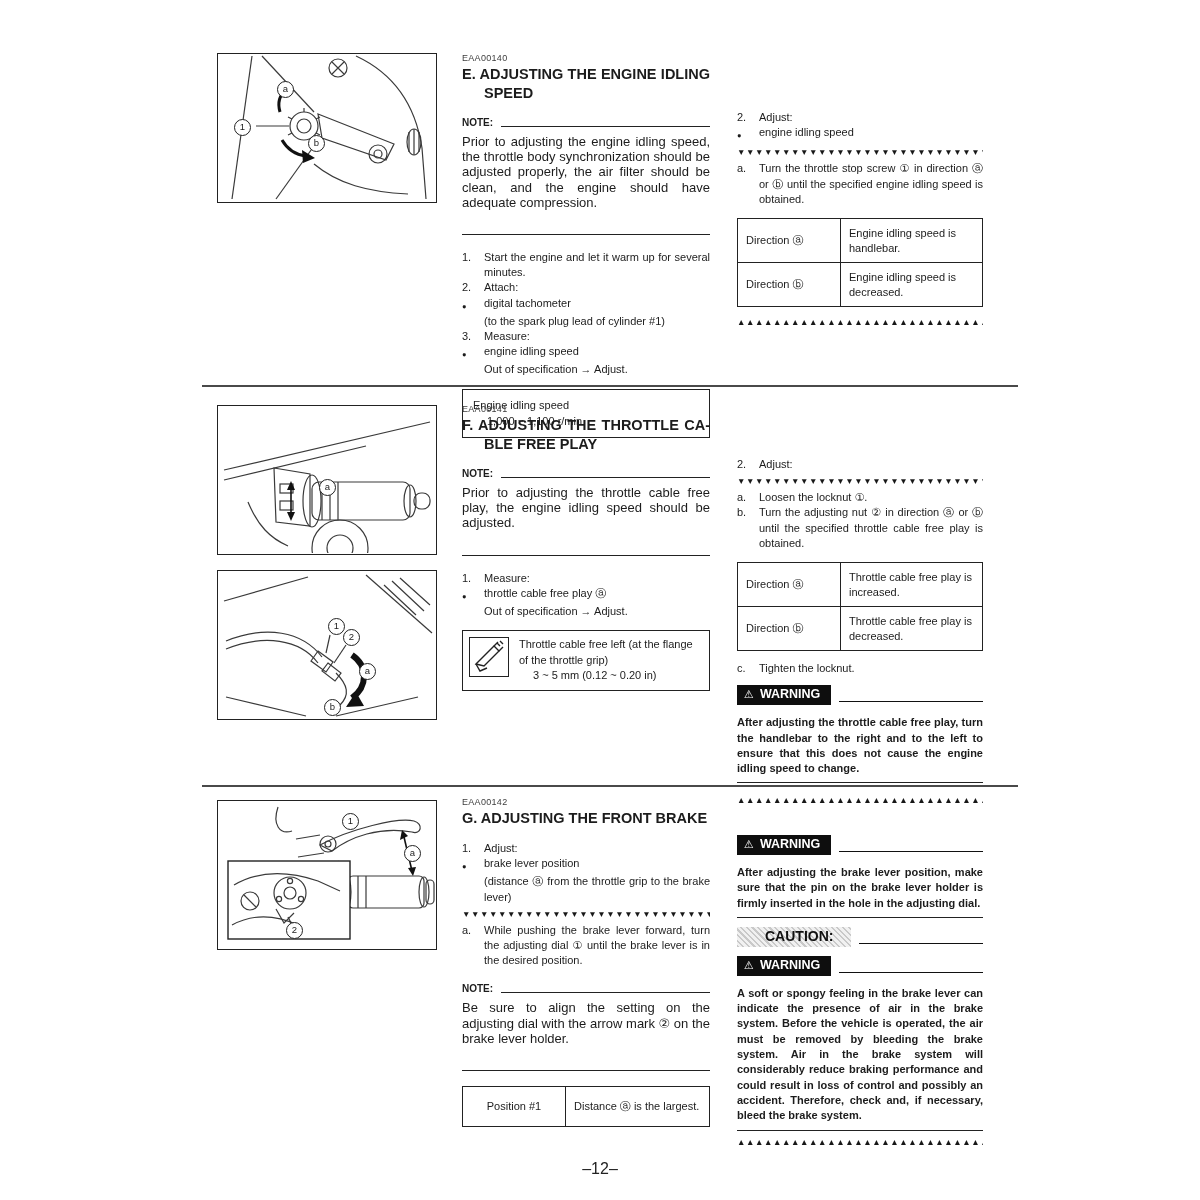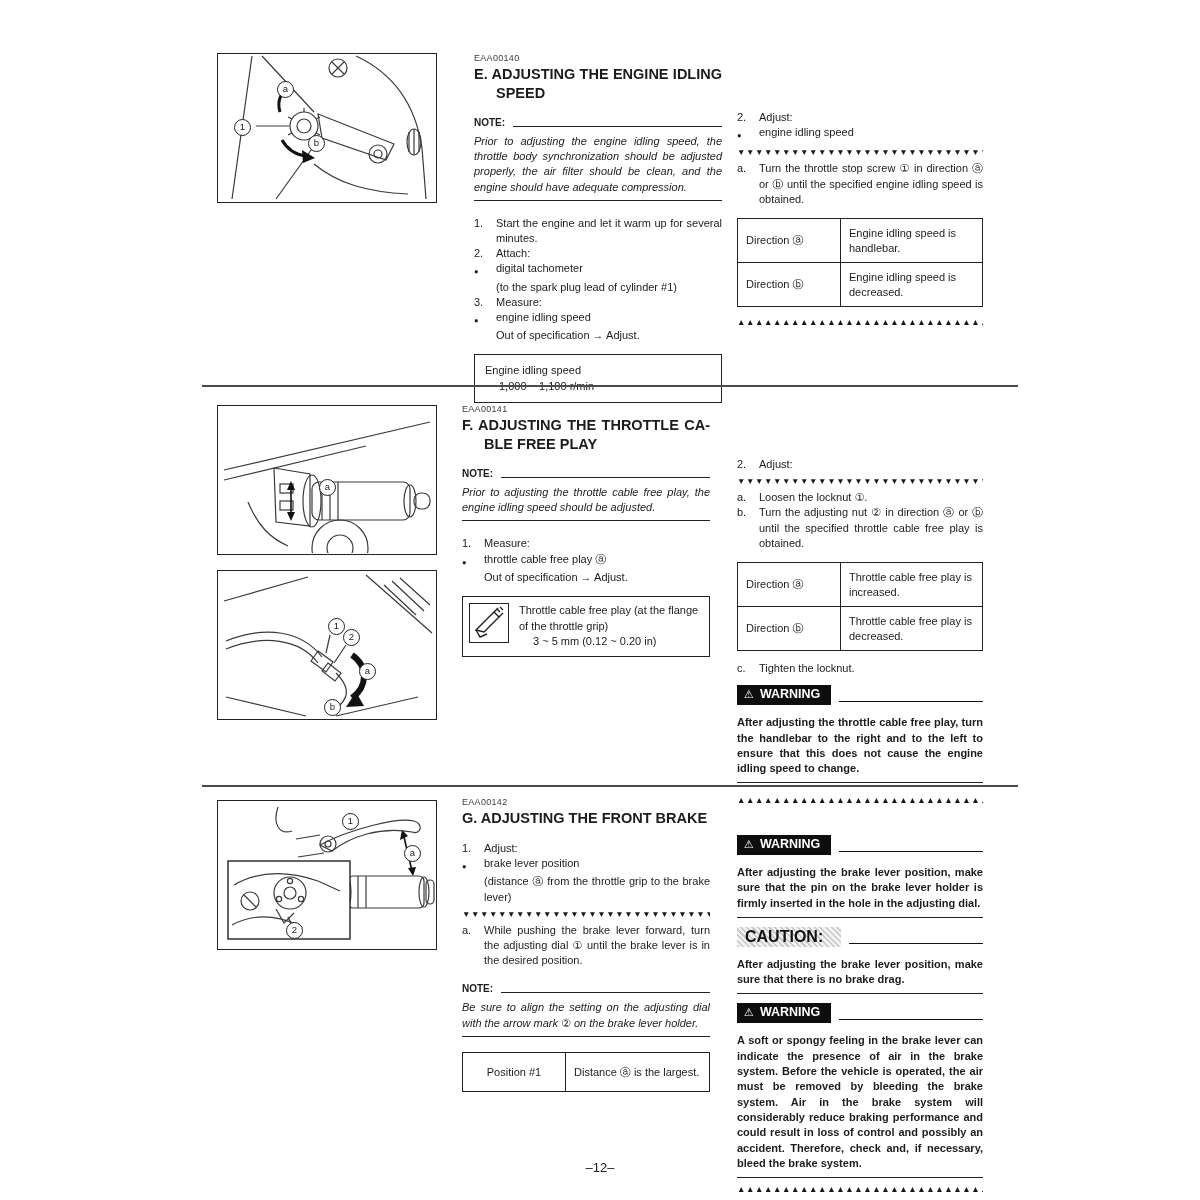--- a/index.html
+++ b/index.html
@@ -12,22 +12,22 @@
           box-sizing:border-box;background:#fff;}
   .figbox svg{display:block;}
   .col{position:absolute;}
   .code{font-size:9px;color:#3d3d3d;letter-spacing:.3px;margin-bottom:2px;}
   .sec-title{font-weight:bold;font-size:14.5px;line-height:19px;margin:0 0 13px;}
   .tl1{text-align:justify;text-align-last:justify;}
   .tl2{padding-left:22px;}
   .note-block{margin-bottom:15px;}
   .note-head{display:flex;font-weight:bold;font-size:10px;line-height:14px;}
   .note-head .line{flex:1;border-bottom:1.7px solid #222;margin:0 0 3px 8px;}
-  .note-text{font-size:11px;line-height:15.2px;text-align:justify;
-             border-bottom:1.7px solid #222;padding:4px 0 5px;font-style:italic;}
+  .note-text{font-size:13px;line-height:15.2px;text-align:justify;
+             border-bottom:1.7px solid #222;padding:4px 0 24px;}
   .li{display:flex;font-size:11px;line-height:15.2px;}
   .li .m{width:22px;flex:none;}
   .li.bullet .m{font-size:7.5px;padding-top:3px;}
   .li .t{flex:1;text-align:justify;}
   .tri{font-size:8.5px;line-height:11px;height:11px;overflow:hidden;white-space:nowrap;
        letter-spacing:.6px;margin:4px 0 3px;color:#171717;}
   .spec-box{border:1.4px solid #222;padding:7px 10px 8px;font-size:11px;line-height:16px;margin-top:11px;}
   .spec-indent{padding-left:14px;}
   .spec-flex{display:flex;gap:10px;border:1.4px solid #222;padding:6px 8px 6px 6px;margin-top:11px;align-items:flex-start;}
   .caliper-box{width:40px;height:40px;border:1.2px solid #222;flex:none;box-sizing:border-box;}
@@ -35,27 +35,27 @@
   table.dir{width:100%;border-collapse:collapse;margin:11px 0 2px;}
   table.dir td{border:1.4px solid #222;font-size:11px;line-height:14.5px;padding:7px 8px;vertical-align:middle;}
   table.dir td.c1{width:86px;}
   table.pos td{padding:12px 8px;}
   table.pos td.c1{text-align:center;}
   .warn-head{display:flex;margin-top:9px;}
   .warn-badge{background:#0e0e0e;color:#fff;font-weight:bold;font-size:12.5px;line-height:17px;
               padding:1px 11px 2px 7px;display:inline-flex;align-items:center;gap:6px;white-space:nowrap;}
   .warn-badge .wicon{font-size:11px;line-height:11px;}
   .caut-badge{background:repeating-linear-gradient(45deg,#c9c9c9 0 1.5px,#f1f1f1 1.5px 4px);
-              color:#111;font-weight:bold;font-size:16px;line-height:17px;padding:1px 18px 2px 8px;white-space:nowrap;}
+              color:#111;font-weight:bold;font-size:14px;line-height:17px;padding:1px 18px 2px 28px;white-space:nowrap;}
   .head-line{flex:1;border-bottom:1.6px solid #111;margin:0 0 3px 8px;}
   .warn-text{font-weight:bold;font-size:11px;line-height:15.3px;text-align:justify;
              border-bottom:1.7px solid #222;padding:4px 0 6px;}
   .callout{position:absolute;width:15px;height:15px;border:1.4px solid #222;border-radius:50%;
            background:#fff;font-size:9.5px;line-height:13px;text-align:center;z-index:3;}
-  .footer{position:absolute;left:0;top:1160px;width:1200px;text-align:center;font-size:13px;color:#222;}
+  .footer{position:absolute;left:0;top:1160px;width:1200px;text-align:center;font-size:16px;color:#222;}
   .mt6{margin-top:6px;} .mt10{margin-top:10px;} .mt12{margin-top:12px;}
 </style>
 </head>
 <body>
 
 <div class="page">
   <div class="content">
 
     <div class="section" style="top:45px;height:340px;">
 
@@ -86,21 +86,21 @@
           <g fill="#111" stroke="none">
             <polygon points="63,30 75,33 67,42"></polygon>
             <polygon points="84,96 97,104 85,109"></polygon>
           </g>
         </svg>
         <span class="callout" style="left:59px;top:27px;">a</span>
         <span class="callout" style="left:16px;top:65px;">1</span>
         <span class="callout" style="left:90px;top:81px;">b</span>
       </div>
 
-      <div class="col" style="left:272px;top:8px;width:248px;">
+      <div class="col" style="left:260px;top:8px;width:248px;">
         <div class="code">EAA00140</div>
         <div class="sec-title">
           <div class="tl1">E. ADJUSTING THE ENGINE IDLING</div>
           <div class="tl2">SPEED</div>
         </div>
         <div class="note-block">
           <div class="note-head">
             <span>NOTE:</span>
             <span class="line"></span>
           </div>
@@ -261,21 +261,21 @@
             <svg width="37" height="37" viewBox="0 0 37 37">
               <g fill="none" stroke="#222" stroke-width="1.4">
                 <path d="M6,26 L24,8 L29,13 L14,28 Z"></path>
                 <path d="M6,26 L10,33 L17,30"></path>
                 <path d="M24,8 L28,4 M29,13 L33,9"></path>
                 <path d="M27,5 l3,3 M30,3 l3,3"></path>
               </g>
             </svg>
           </div>
           <div class="spec-text">
-            <div>Throttle cable free play (at the flange of the throttle grip)</div>
+            <div>Throttle cable free left (at the flange of the throttle grip)</div>
             <div class="spec-indent">3 ~ 5 mm (0.12 ~ 0.20 in)</div>
           </div>
         </div>
       </div>
 
       <div class="col" style="left:535px;top:72px;width:246px;">
         <div class="li">
             <span class="m">2.</span>
             <span class="t">Adjust:</span>
           </div>
@@ -409,21 +409,20 @@
             <span class="wicon">⚠</span>
             <span>WARNING</span>
           </span>
           <span class="head-line"></span>
         </div>
         <div class="warn-text mt6">After adjusting the brake lever position, make sure that the pin on the brake lever holder is firmly inserted in the hole in the adjusting dial.</div>
         <div class="warn-head">
           <span class="caut-badge">CAUTION:</span>
           <span class="head-line"></span>
         </div>
-        <div class="warn-text mt6">After adjusting the brake lever position, make sure that there is no brake drag.</div>
         <div class="warn-head">
           <span class="warn-badge">
             <span class="wicon">⚠</span>
             <span>WARNING</span>
           </span>
           <span class="head-line"></span>
         </div>
         <div class="warn-text mt6">A soft or spongy feeling in the brake lever can indicate the presence of air in the brake system. Before the vehicle is operated, the air must be removed by bleeding the brake system. Air in the brake system will considerably reduce braking performance and could result in loss of control and possibly an accident. Therefore, check and, if necessary, bleed the brake system.</div>
         <div class="tri" style="margin-top:6px;">▲▲▲▲▲▲▲▲▲▲▲▲▲▲▲▲▲▲▲▲▲▲▲▲▲▲▲▲▲▲▲▲▲▲▲▲▲▲▲▲</div>
       </div>

